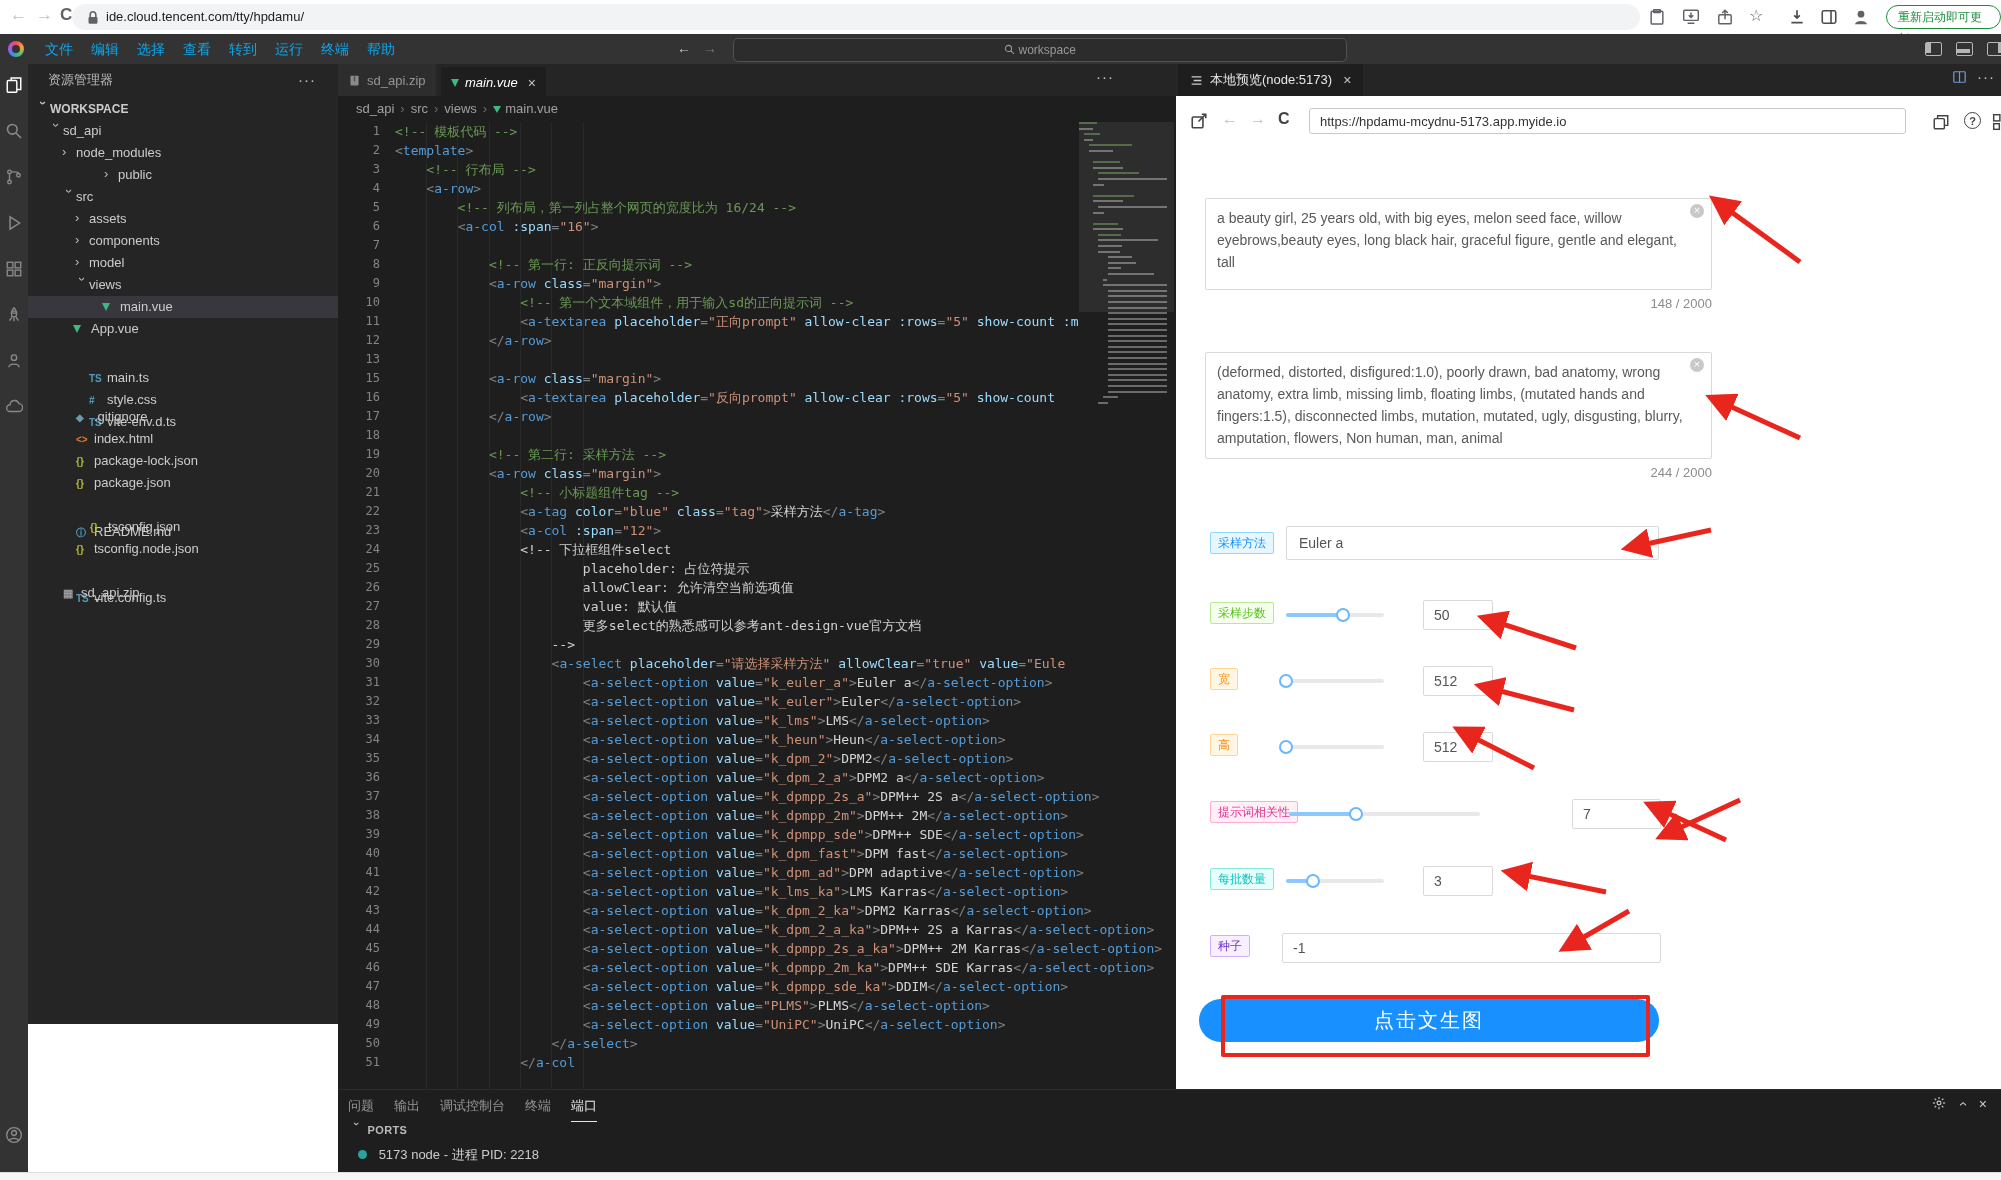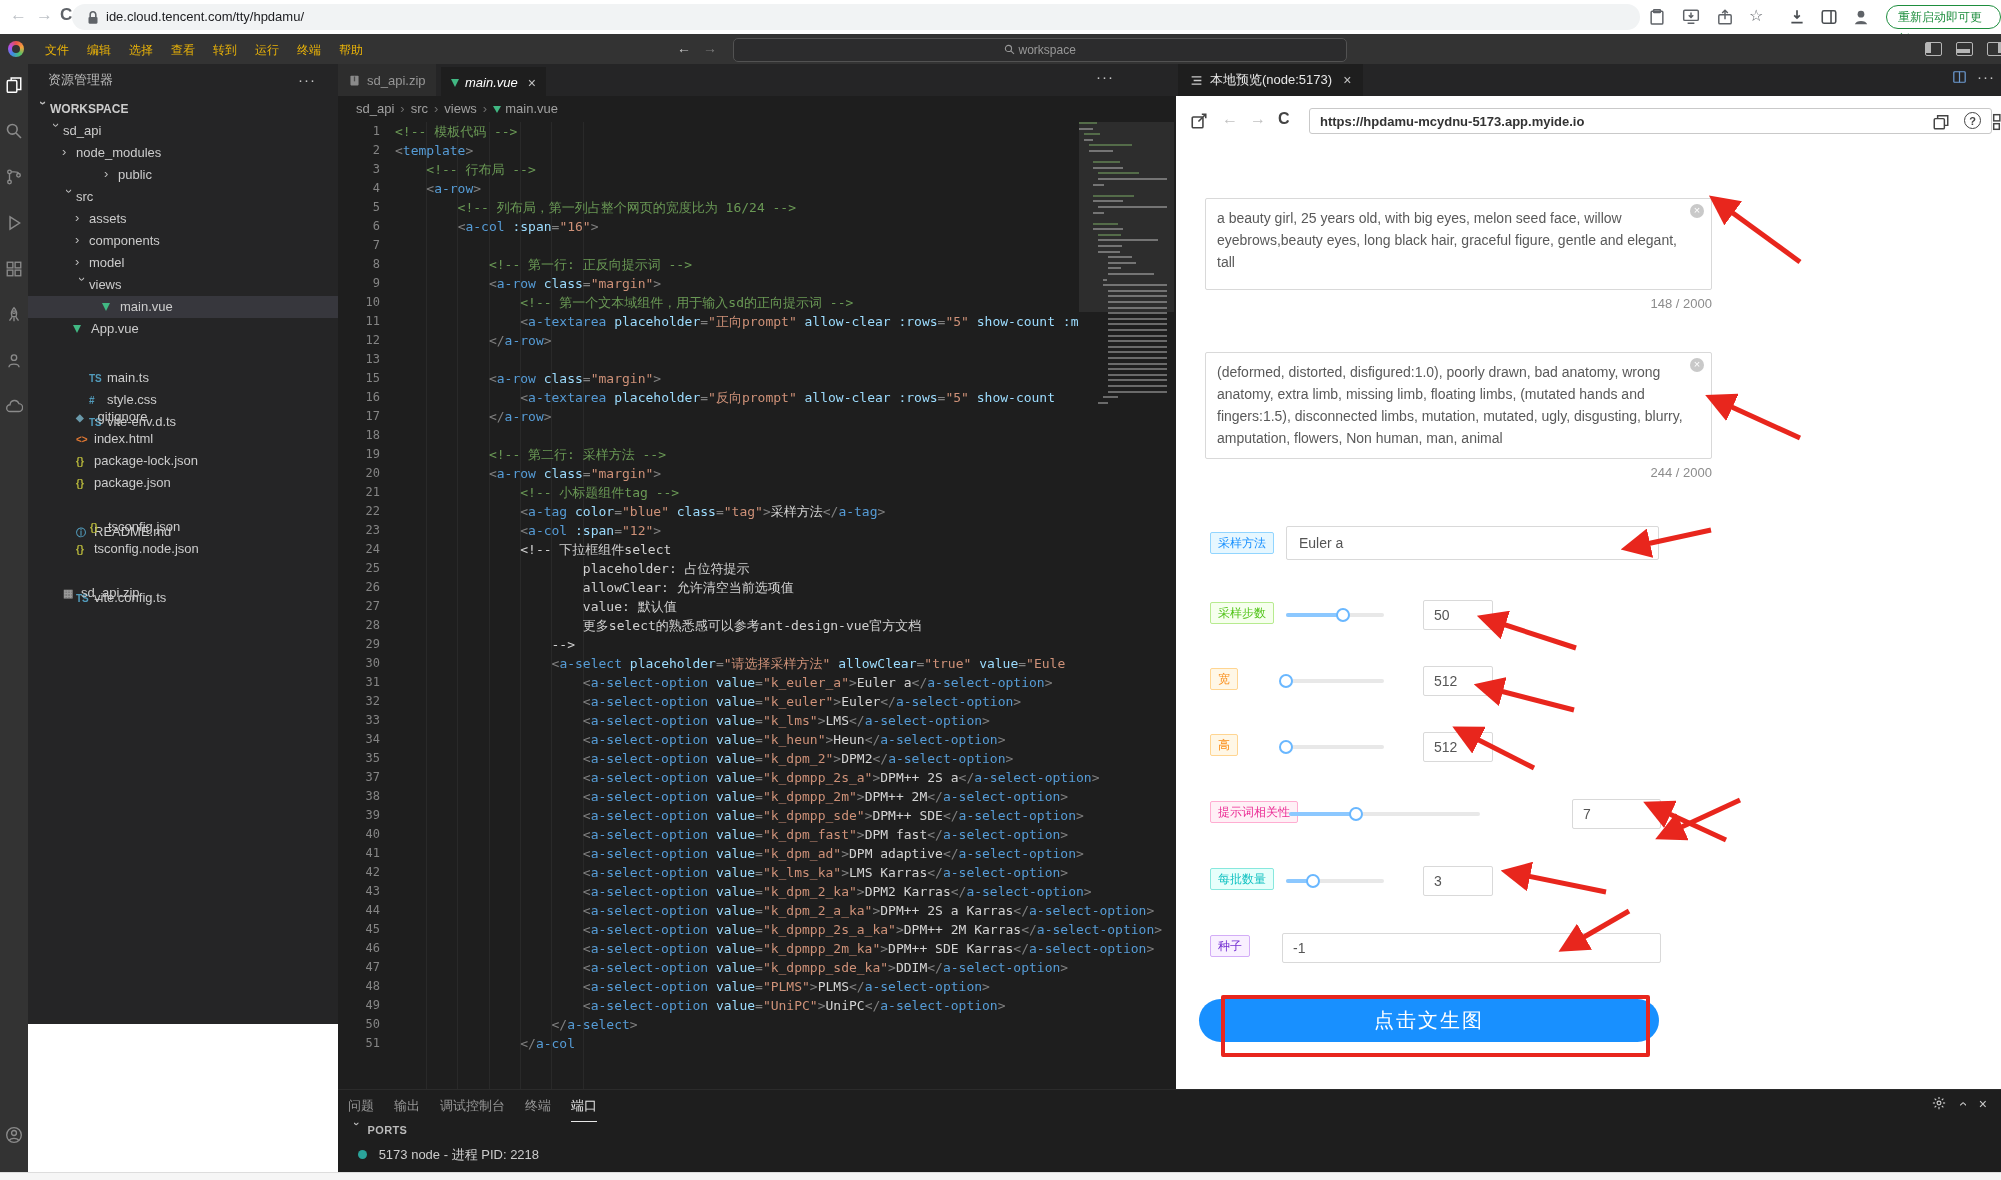--- a/index.html
+++ b/index.html
@@ -14,21 +14,21 @@
   .url-text{position:absolute;left:34px;top:5px;font-size:13px;color:#202124;}
   .bricon{position:absolute;top:8px;width:18px;height:18px;}
   .update-pill{position:absolute;left:1886px;top:5px;height:22px;line-height:22px;padding:0 11px;border:1px solid #1e8e3e;
                border-radius:12px;color:#1e8e3e;font-size:12px;background:#fff;}
   
   .titlebar{position:absolute;left:0;top:34px;width:2001px;height:30px;background:#333333;}
   .logo{position:absolute;left:8px;top:7px;width:16px;height:16px;border-radius:50%;
         background:conic-gradient(#e94f4f,#f6a23c,#4cc36a,#3c8ce6,#b64fe9,#e94f4f);}
   .logo:after{content:"";position:absolute;left:4px;top:4px;width:8px;height:8px;border-radius:50%;background:#333;}
   .menus{position:absolute;left:36px;top:0;height:30px;line-height:30px;}
-  .menu-item{display:inline-block;padding:0 9px;color:#eab308;font-size:12px;}
+  .menu-item{display:inline-block;padding:0 9px;color:#0ea5e9;font-size:14px;}
   .nav-ar{position:absolute;top:6px;color:#cccccc;font-size:14px;}
   .cmd-center{position:absolute;left:733px;top:4px;width:612px;height:22px;background:#2c2c2d;border:1px solid #525252;
               border-radius:5px;color:#989898;font-size:12px;text-align:center;line-height:22px;}
   .layout-ic{position:absolute;top:8px;width:15px;height:12px;border:1px solid #b6b6b6;border-radius:2px;}
   .layout-ic i{position:absolute;background:#b6b6b6;}
   
   .activitybar{position:absolute;left:0;top:64px;width:28px;height:1108px;background:#333333;}
   .act-ic{position:absolute;left:5px;width:18px;height:18px;opacity:.75;}
   .act-ic.on{opacity:1;}
   .act-ic.on:before{content:"";position:absolute;left:-5px;top:-3px;width:2px;height:24px;background:#fff;}
@@ -75,22 +75,22 @@
   .mm-bar{height:2px;margin-bottom:3.6px;background:rgba(200,200,200,.45);}
   .mm-bar.cm{background:rgba(106,153,85,.55);}
   
   .preview-col{position:absolute;left:838px;top:0;width:825px;height:1025px;background:#252526;}
   .pv-tabbar{position:absolute;left:0;top:0;width:100%;height:32px;background:#252526;}
   .pv-tab{position:absolute;left:2px;top:0;height:32px;display:inline-flex;align-items:center;gap:7px;
           padding:0 12px;background:#1e1e1e;color:#e7e7e7;font-size:13px;}
   .pv-acts{position:absolute;right:6px;top:4px;display:flex;gap:10px;align-items:center;}
   .pv-toolbar{position:absolute;left:0;top:32px;width:100%;height:52px;background:#ffffff;border-bottom:1px solid #e3e3e3;}
   .pv-nav{position:absolute;top:14px;font-size:16px;color:#c0c0c0;}
-  .pv-url{position:absolute;left:133px;top:12px;width:683px;height:26px;border:1px solid #c9c9c9;border-radius:3px;
-          font-size:13px;color:#333;padding:0 10px;box-sizing:border-box;outline:none;background:#fff;font-weight:bold;}
+  .pv-url{position:absolute;left:133px;top:12px;width:597px;height:26px;border:1px solid #c9c9c9;border-radius:3px;
+          font-size:13px;color:#333;padding:0 10px;box-sizing:border-box;outline:none;background:#fff;}
   .help-ic{position:absolute;left:788px;top:16px;width:17px;height:17px;border:1.6px solid #444;border-radius:50%;
            color:#444;font-size:11px;font-weight:bold;text-align:center;line-height:17px;box-sizing:border-box;}
   .pv-content{position:absolute;left:0;top:84px;width:825px;height:941px;background:#fff;overflow:hidden;}
   .sd-ta{position:absolute;border:1px solid #d9d9d9;border-radius:2px;resize:none;outline:none;overflow:hidden;
          font-family:"Liberation Sans",sans-serif;font-size:14px;line-height:22px;color:#595959;
          padding:8px 26px 8px 11px;box-sizing:border-box;}
   .clear-ic{position:absolute;width:14px;height:14px;border-radius:50%;background:#c9c9c9;color:#fff;
             font-size:11px;line-height:13px;text-align:center;}
   .ta-count{position:absolute;font-size:13px;color:#8c8c8c;text-align:right;width:507px;left:29px;}
   .sd-tag{position:absolute;height:22px;line-height:20px;padding:0 7px;border:1px solid;border-radius:2px;
@@ -323,20 +323,21 @@
             <div class="code-line"><span class="ln">26</span><span class="tl">                        allowClear: 允许清空当前选项值</span></div>
             <div class="code-line"><span class="ln">27</span><span class="tl">                        value: 默认值</span></div>
             <div class="code-line"><span class="ln">28</span><span class="tl">                        更多select的熟悉感可以参考ant-design-vue官方文档</span></div>
             <div class="code-line"><span class="ln">29</span><span class="tl">                    --&gt;</span></div>
             <div class="code-line"><span class="ln">30</span>                    <i class="tp">&lt;</i><i class="tt">a-select</i> <i class="ta">placeholder</i><i class="tp">=</i><i class="ts">"请选择采样方法"</i> <i class="ta">allowClear</i><i class="tp">=</i><i class="ts">"true"</i> <i class="ta">value</i><i class="tp">=</i><i class="ts">"Eule</i></div>
             <div class="code-line"><span class="ln">31</span>                        <i class="tp">&lt;</i><i class="tt">a-select-option</i> <i class="ta">value</i><i class="tp">=</i><i class="ts">"k_euler_a"</i><i class="tp">&gt;</i><i class="tx">Euler</i> <i class="tx">a</i><i class="tp">&lt;/</i><i class="tt">a-select-option</i><i class="tp">&gt;</i></div>
             <div class="code-line"><span class="ln">32</span>                        <i class="tp">&lt;</i><i class="tt">a-select-option</i> <i class="ta">value</i><i class="tp">=</i><i class="ts">"k_euler"</i><i class="tp">&gt;</i><i class="tx">Euler</i><i class="tp">&lt;/</i><i class="tt">a-select-option</i><i class="tp">&gt;</i></div>
             <div class="code-line"><span class="ln">33</span>                        <i class="tp">&lt;</i><i class="tt">a-select-option</i> <i class="ta">value</i><i class="tp">=</i><i class="ts">"k_lms"</i><i class="tp">&gt;</i><i class="tx">LMS</i><i class="tp">&lt;/</i><i class="tt">a-select-option</i><i class="tp">&gt;</i></div>
             <div class="code-line"><span class="ln">34</span>                        <i class="tp">&lt;</i><i class="tt">a-select-option</i> <i class="ta">value</i><i class="tp">=</i><i class="ts">"k_heun"</i><i class="tp">&gt;</i><i class="tx">Heun</i><i class="tp">&lt;/</i><i class="tt">a-select-option</i><i class="tp">&gt;</i></div>
             <div class="code-line"><span class="ln">35</span>                        <i class="tp">&lt;</i><i class="tt">a-select-option</i> <i class="ta">value</i><i class="tp">=</i><i class="ts">"k_dpm_2"</i><i class="tp">&gt;</i><i class="tx">DPM2</i><i class="tp">&lt;/</i><i class="tt">a-select-option</i><i class="tp">&gt;</i></div>
+            <div class="code-line"><span class="ln">36</span>                        <i class="tp">&lt;</i><i class="tt">a-select-option</i> <i class="ta">value</i><i class="tp">=</i><i class="ts">"k_dpm_2_a"</i><i class="tp">&gt;</i><i class="tx">DPM2</i> <i class="tx">a</i><i class="tp">&lt;/</i><i class="tt">a-select-option</i><i class="tp">&gt;</i></div>
             <div class="code-line"><span class="ln">37</span>                        <i class="tp">&lt;</i><i class="tt">a-select-option</i> <i class="ta">value</i><i class="tp">=</i><i class="ts">"k_dpmpp_2s_a"</i><i class="tp">&gt;</i><i class="tx">DPM++</i> <i class="tx">2S</i> <i class="tx">a</i><i class="tp">&lt;/</i><i class="tt">a-select-option</i><i class="tp">&gt;</i></div>
             <div class="code-line"><span class="ln">38</span>                        <i class="tp">&lt;</i><i class="tt">a-select-option</i> <i class="ta">value</i><i class="tp">=</i><i class="ts">"k_dpmpp_2m"</i><i class="tp">&gt;</i><i class="tx">DPM++</i> <i class="tx">2M</i><i class="tp">&lt;/</i><i class="tt">a-select-option</i><i class="tp">&gt;</i></div>
             <div class="code-line"><span class="ln">39</span>                        <i class="tp">&lt;</i><i class="tt">a-select-option</i> <i class="ta">value</i><i class="tp">=</i><i class="ts">"k_dpmpp_sde"</i><i class="tp">&gt;</i><i class="tx">DPM++</i> <i class="tx">SDE</i><i class="tp">&lt;/</i><i class="tt">a-select-option</i><i class="tp">&gt;</i></div>
             <div class="code-line"><span class="ln">40</span>                        <i class="tp">&lt;</i><i class="tt">a-select-option</i> <i class="ta">value</i><i class="tp">=</i><i class="ts">"k_dpm_fast"</i><i class="tp">&gt;</i><i class="tx">DPM</i> <i class="tx">fast</i><i class="tp">&lt;/</i><i class="tt">a-select-option</i><i class="tp">&gt;</i></div>
             <div class="code-line"><span class="ln">41</span>                        <i class="tp">&lt;</i><i class="tt">a-select-option</i> <i class="ta">value</i><i class="tp">=</i><i class="ts">"k_dpm_ad"</i><i class="tp">&gt;</i><i class="tx">DPM</i> <i class="tx">adaptive</i><i class="tp">&lt;/</i><i class="tt">a-select-option</i><i class="tp">&gt;</i></div>
             <div class="code-line"><span class="ln">42</span>                        <i class="tp">&lt;</i><i class="tt">a-select-option</i> <i class="ta">value</i><i class="tp">=</i><i class="ts">"k_lms_ka"</i><i class="tp">&gt;</i><i class="tx">LMS</i> <i class="tx">Karras</i><i class="tp">&lt;/</i><i class="tt">a-select-option</i><i class="tp">&gt;</i></div>
             <div class="code-line"><span class="ln">43</span>                        <i class="tp">&lt;</i><i class="tt">a-select-option</i> <i class="ta">value</i><i class="tp">=</i><i class="ts">"k_dpm_2_ka"</i><i class="tp">&gt;</i><i class="tx">DPM2</i> <i class="tx">Karras</i><i class="tp">&lt;/</i><i class="tt">a-select-option</i><i class="tp">&gt;</i></div>
             <div class="code-line"><span class="ln">44</span>                        <i class="tp">&lt;</i><i class="tt">a-select-option</i> <i class="ta">value</i><i class="tp">=</i><i class="ts">"k_dpm_2_a_ka"</i><i class="tp">&gt;</i><i class="tx">DPM++</i> <i class="tx">2S</i> <i class="tx">a</i> <i class="tx">Karras</i><i class="tp">&lt;/</i><i class="tt">a-select-option</i><i class="tp">&gt;</i></div>
             <div class="code-line"><span class="ln">45</span>                        <i class="tp">&lt;</i><i class="tt">a-select-option</i> <i class="ta">value</i><i class="tp">=</i><i class="ts">"k_dpmpp_2s_a_ka"</i><i class="tp">&gt;</i><i class="tx">DPM++</i> <i class="tx">2M</i> <i class="tx">Karras</i><i class="tp">&lt;/</i><i class="tt">a-select-option</i><i class="tp">&gt;</i></div>
             <div class="code-line"><span class="ln">46</span>                        <i class="tp">&lt;</i><i class="tt">a-select-option</i> <i class="ta">value</i><i class="tp">=</i><i class="ts">"k_dpmpp_2m_ka"</i><i class="tp">&gt;</i><i class="tx">DPM++</i> <i class="tx">SDE</i> <i class="tx">Karras</i><i class="tp">&lt;/</i><i class="tt">a-select-option</i><i class="tp">&gt;</i></div>

